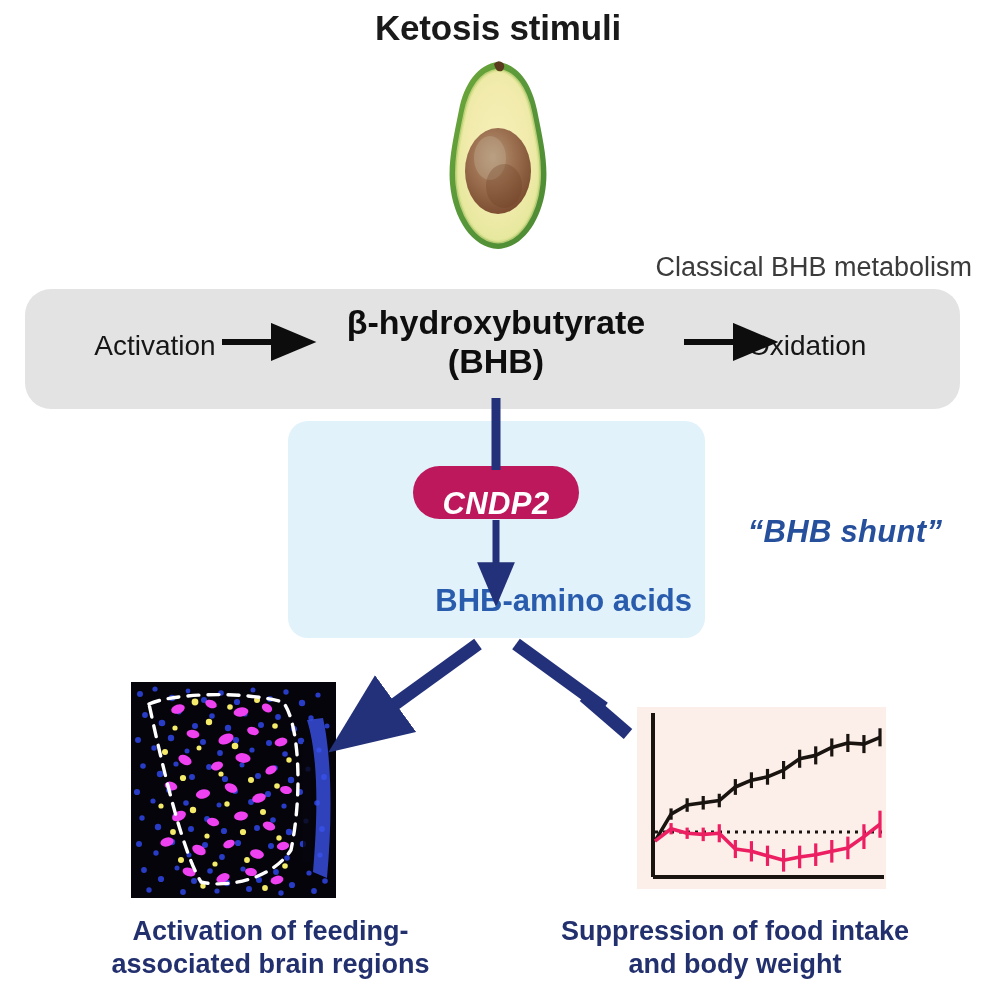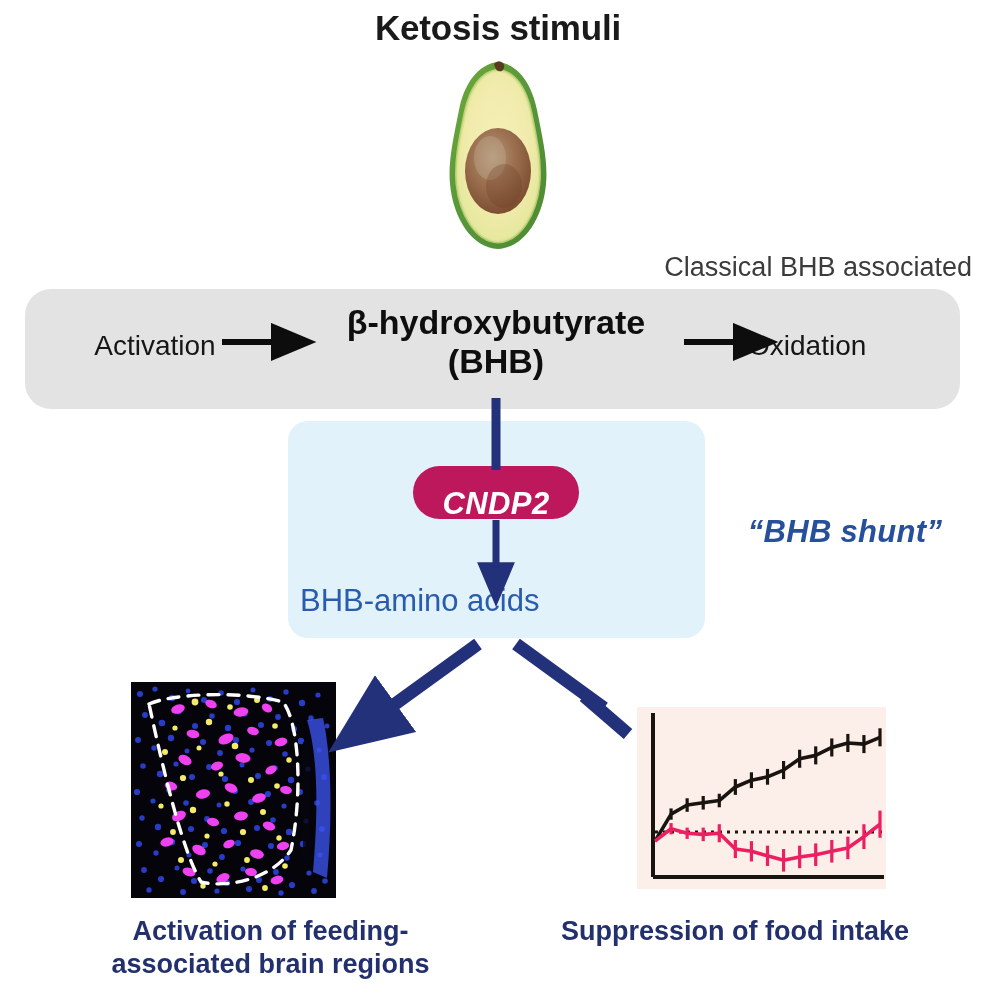--- a/index.html
+++ b/index.html
@@ -59,22 +59,22 @@
   #cndp2-pill{
     left:413px;top:466px;width:166px;height:53px;
     background:#be185d;border-radius:29px;
     display:flex;align-items:flex-end;justify-content:center;
   }
   #cndp2-text{
     font-size:31px;font-weight:bold;font-style:italic;color:#ffffff;
     letter-spacing:0.4px;line-height:1;
   }
   #bhb-aa{
-    left:300px;top:583px;width:392px;text-align:left;
-    font-size:31px;font-weight:normal;color:#2a5cad;
+    left:300px;top:583px;width:392px;text-align:right;
+    font-size:31px;font-weight:bold;color:#2a5cad;
   }
 
   
   #arrow-layer{left:0;top:0;width:996px;height:996px;pointer-events:none;}
 
   
   #brain-img{
     left:131px;top:682px;width:205px;height:216px;
     background:#07060e;overflow:hidden;
   }
@@ -129,21 +129,21 @@
     <path d="M70 12 C53 14 42 31 37 55 C31 84 27 105 29 126 C32 156 48 183 70 184 C92 183 108 156 111 126 C113 105 109 84 103 55 C98 31 87 14 70 12 Z" fill="none" stroke="#d8e08c" stroke-width="3" opacity="0.75"></path>
 
     <ellipse cx="70" cy="113" rx="33" ry="43" fill="url(#pitGrad)"></ellipse>
     <ellipse cx="62" cy="100" rx="16" ry="22" fill="#c2a98c" opacity="0.42"></ellipse>
     <ellipse cx="76" cy="128" rx="18" ry="22" fill="#6d3f24" opacity="0.30"></ellipse>
 
     <path d="M66 6 q4 -5 9 -1 q3 4 -1 8 q-6 2 -8 -7 Z" fill="#5a3b1e"></path>
   </svg>
 </div>
 
-<div class="abs" id="classical-label">Classical BHB associated</div>
+<div class="abs" id="classical-label">Classical BHB metabolism</div>
 
 <div class="abs" id="gray-box"></div>
 <div class="abs" id="ketogenesis">Activation</div>
 <div class="abs" id="bhb-name">
   <span>β-hydroxybutyrate</span><br>
   <span>(BHB)</span>
 </div>
 <div class="abs" id="oxidation">Oxidation</div>
 
 <div class="abs" id="blue-box"></div>
@@ -399,13 +399,14 @@
   <line x1="516" y1="644" x2="604" y2="708" stroke="#23307a" stroke-width="13"></line>
   <line x1="584" y1="696" x2="628" y2="734" stroke="#23307a" stroke-width="13" stroke-linecap="butt" transform="rotate(0 606 715)"></line>
 </svg>
 
 <div class="abs" id="caption-left">
   <span class="cap-line">Activation of feeding-</span>
   <span class="cap-line">associated brain regions</span>
 </div>
 <div class="abs" id="caption-right">
   <span class="cap-line">Suppression of food intake</span>
+  <span class="cap-line">and body weight</span>
 </div>
 
 </body></html>

